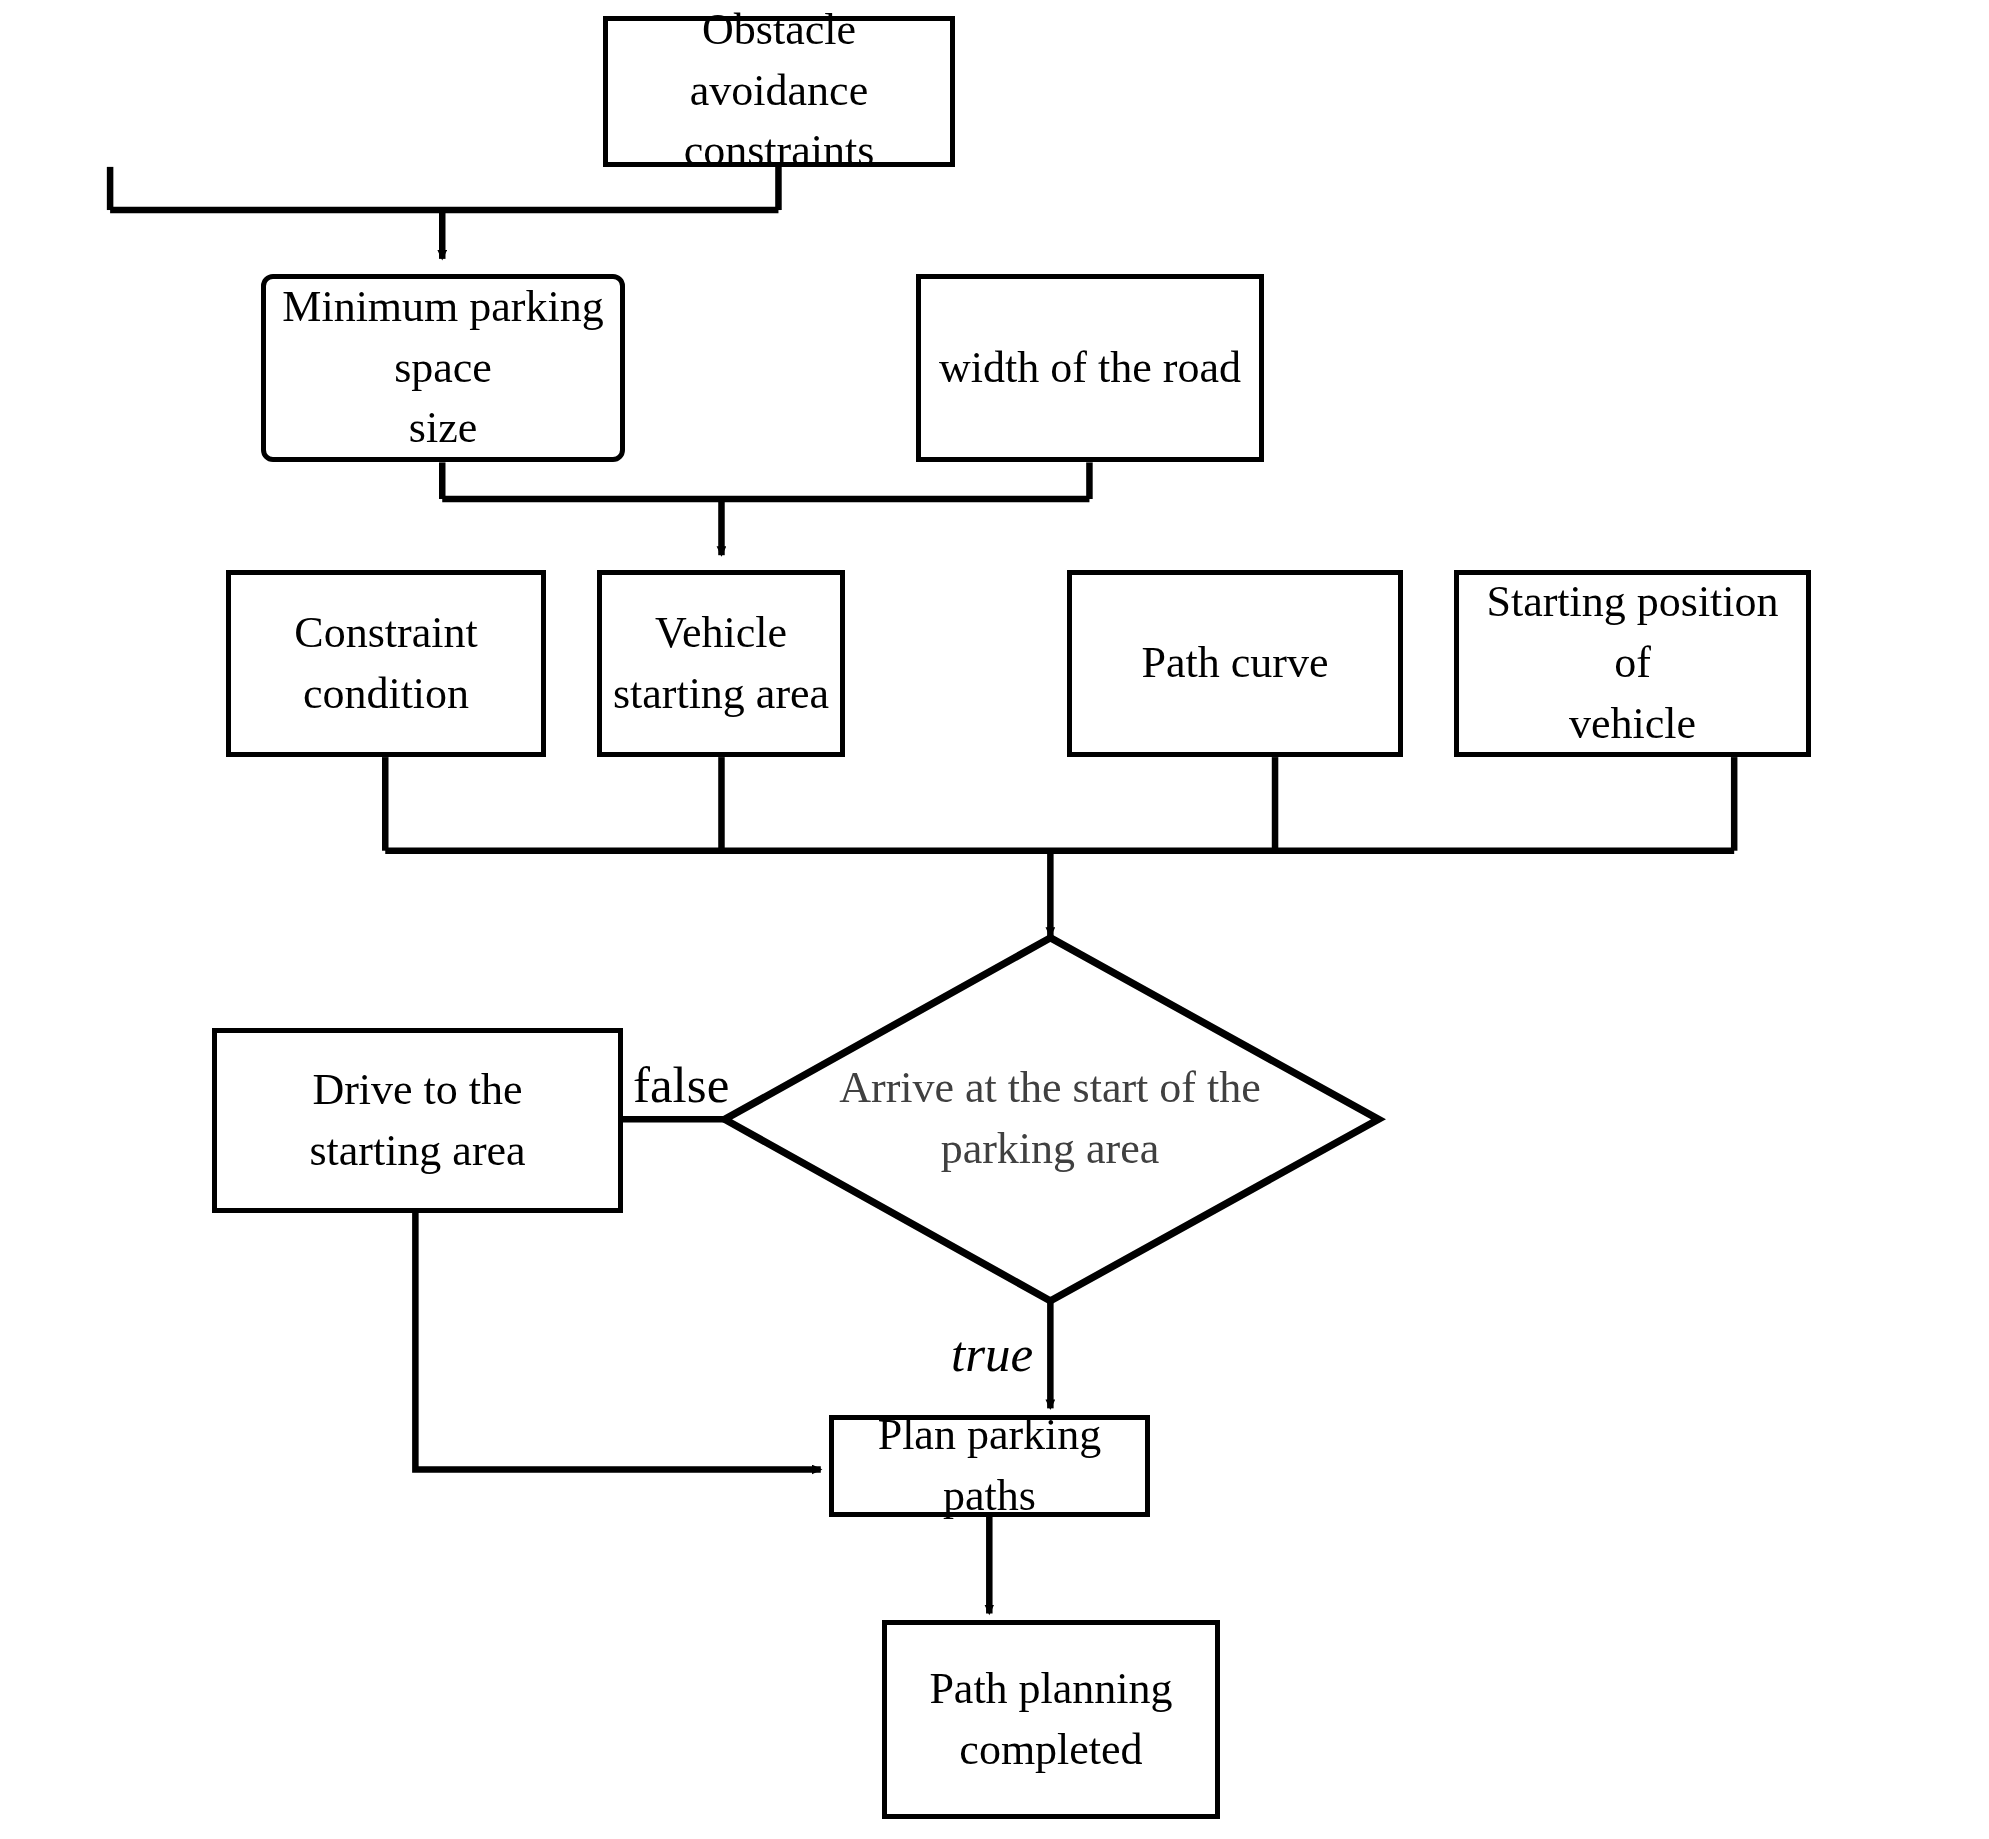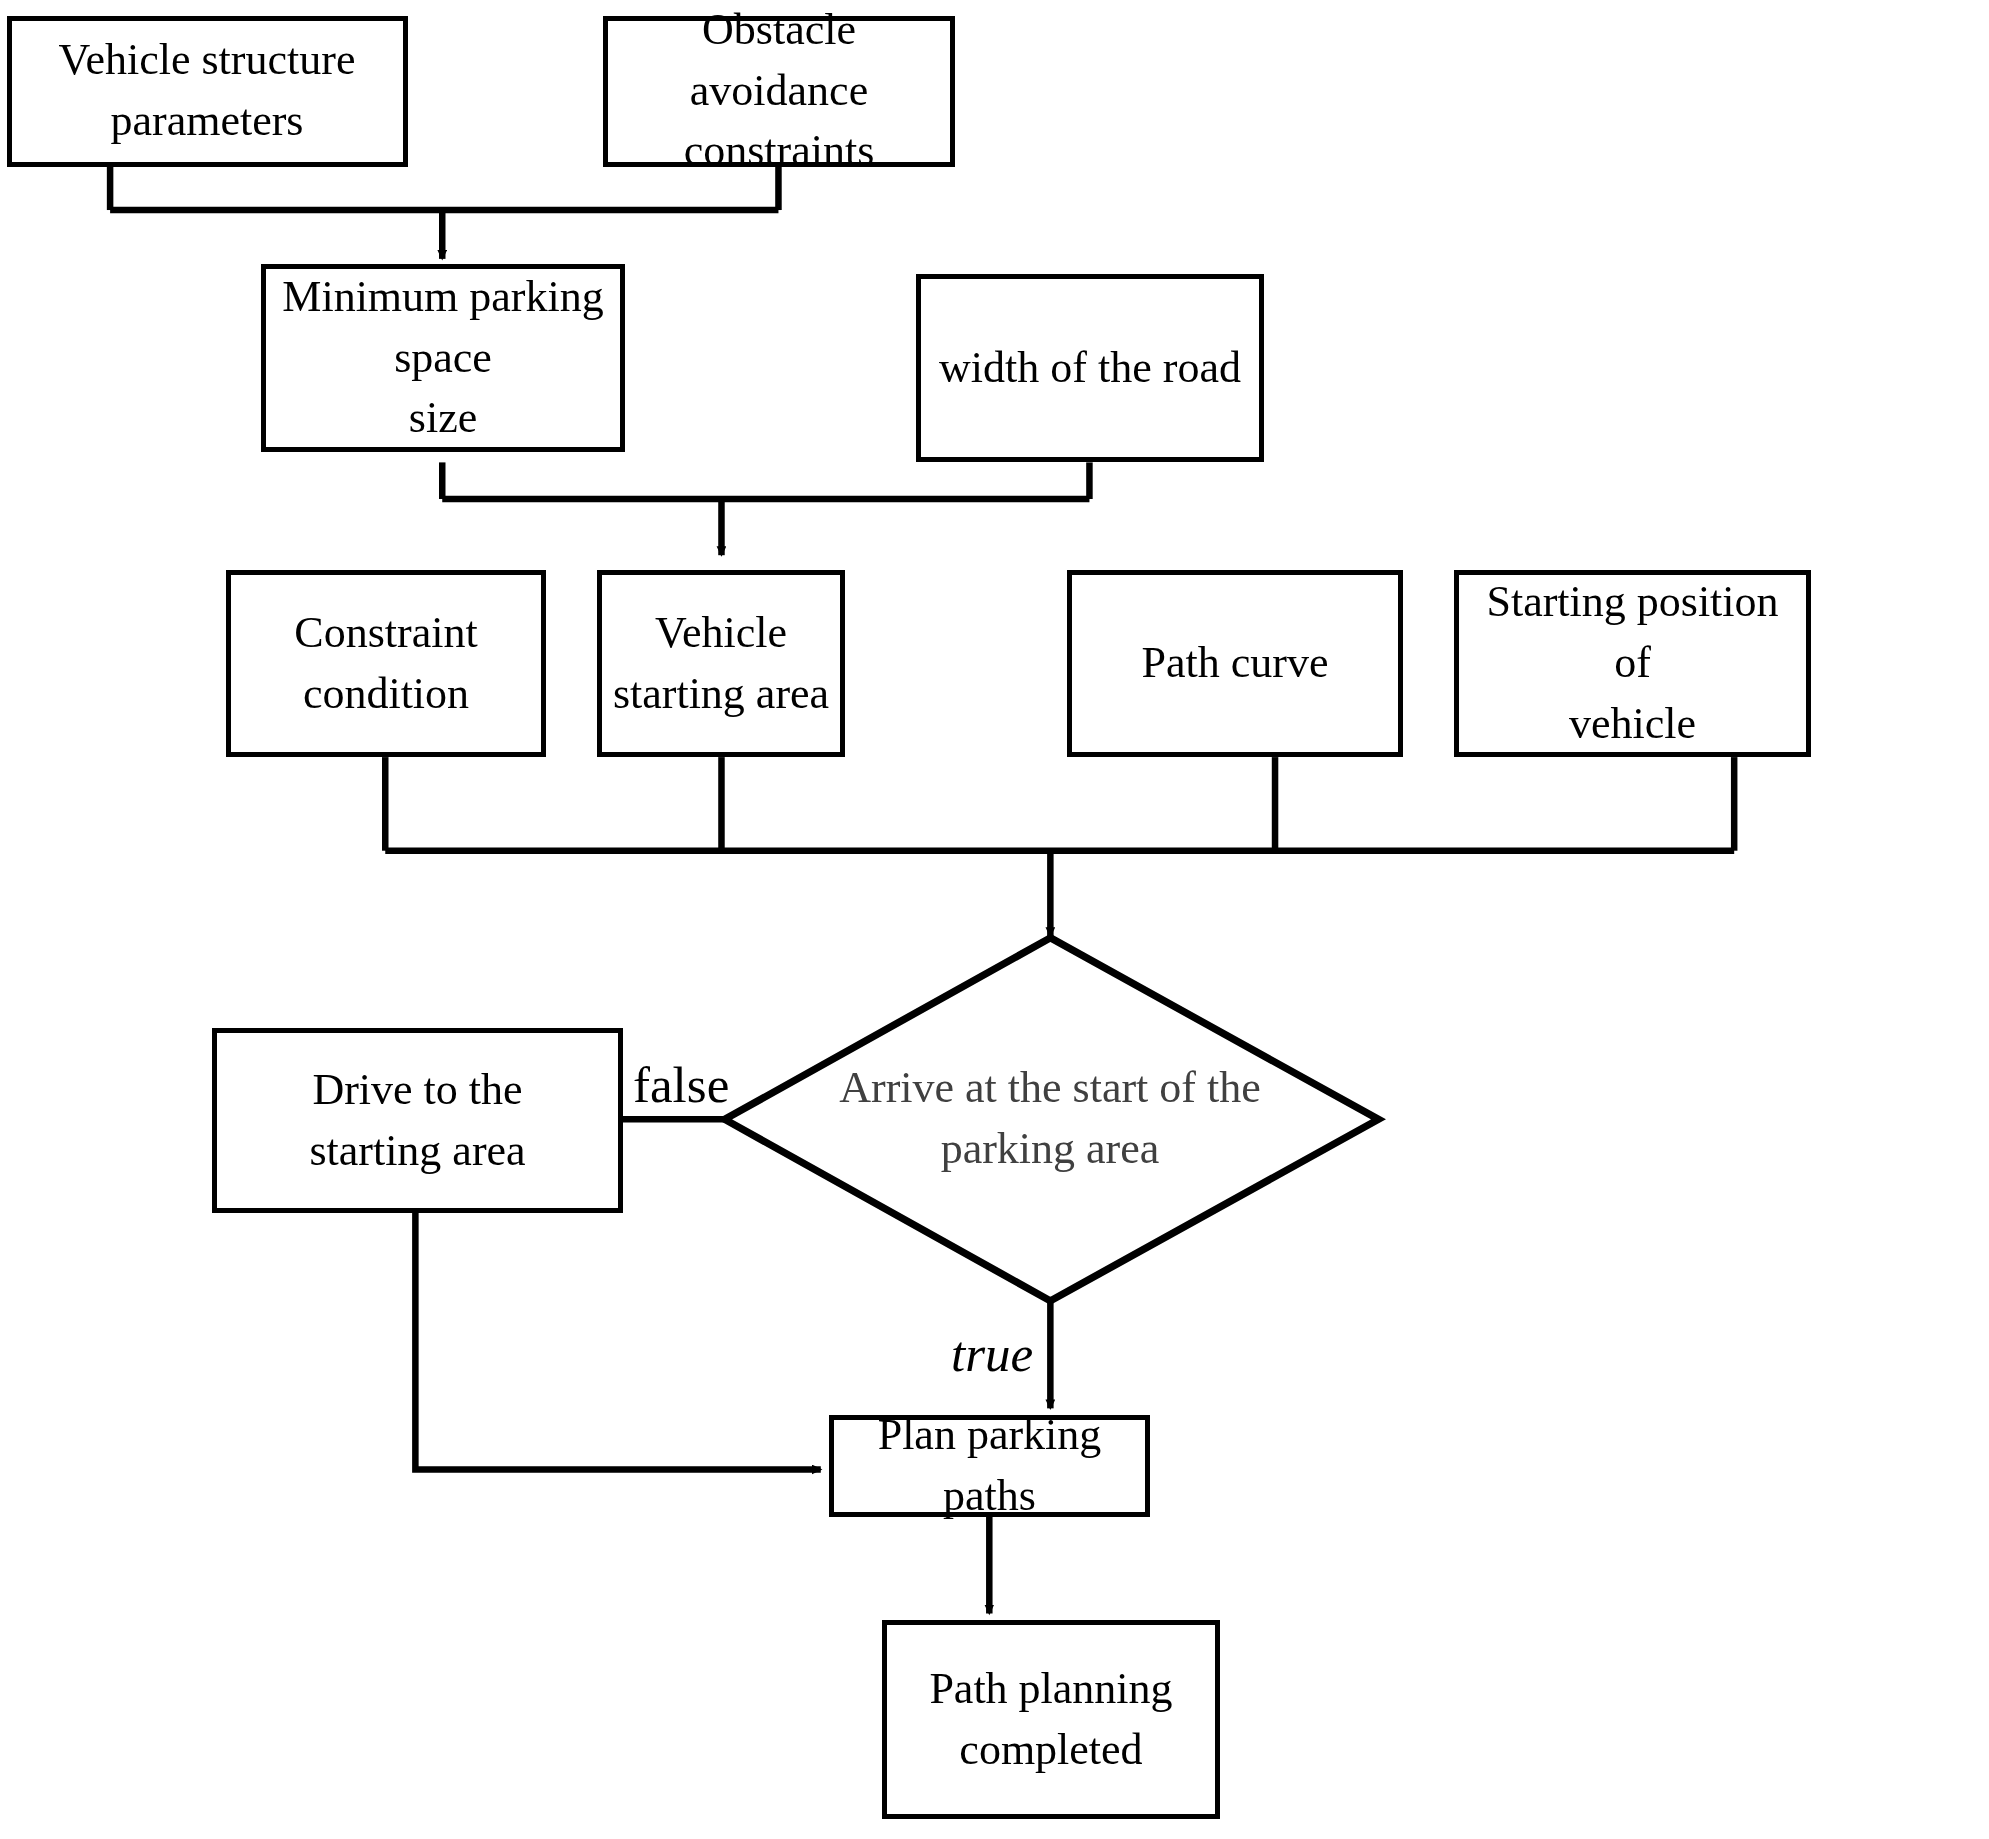--- a/index.html
+++ b/index.html
@@ -94,27 +94,25 @@
       <path d="M1290,1600 L1290,1730" marker-end="url(#arrow)"></path>
 
       <path d="M510,1490 L510,1805 L1008,1805" marker-end="url(#arrow)"></path>
 
       <path d="M1215,1863 L1215,1982" marker-end="url(#arrow)"></path>
 
       <path d="M1290,1152 L1693,1375 L1290,1598 L890,1375 Z" stroke-width="9"></path>
     </g>
   </svg>
 
-  <div class="node" style="left:6.5px;  top:15.5px;   width:401px;  height:151px;">Vehicle structure
-parameters</div>
 
   <div class="node" style="left:603px; top:15.5px;   width:352px;  height:151px;">Obstacle avoidance
 constraints</div>
 
-  <div class="node" style="left:261px; top:264px;  width:364px;  height:188px;">Minimum parking space
+  <div class="node" style="left:261px; top:274px;  width:364px;  height:188px;border-radius:12px;">Minimum parking space
 size</div>
 
   <div class="node" style="left:226px; top:570px;  width:320px;  height:187px;">Constraint
 condition</div>
 
   <div class="node" style="left:916px; top:274px; width:348px;  height:188px;">width of the road</div>
 
   <div class="node" style="left:597px; top:570px;  width:248px;  height:187px;">Vehicle starting area</div>
 
   <div class="node" style="left:1454px; top:570px; width:357px;  height:187px;">Starting position of

